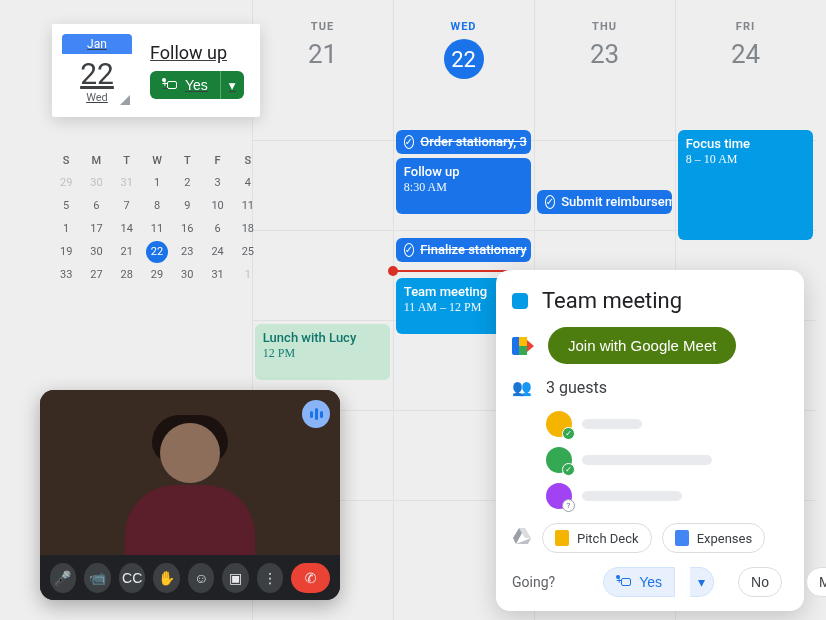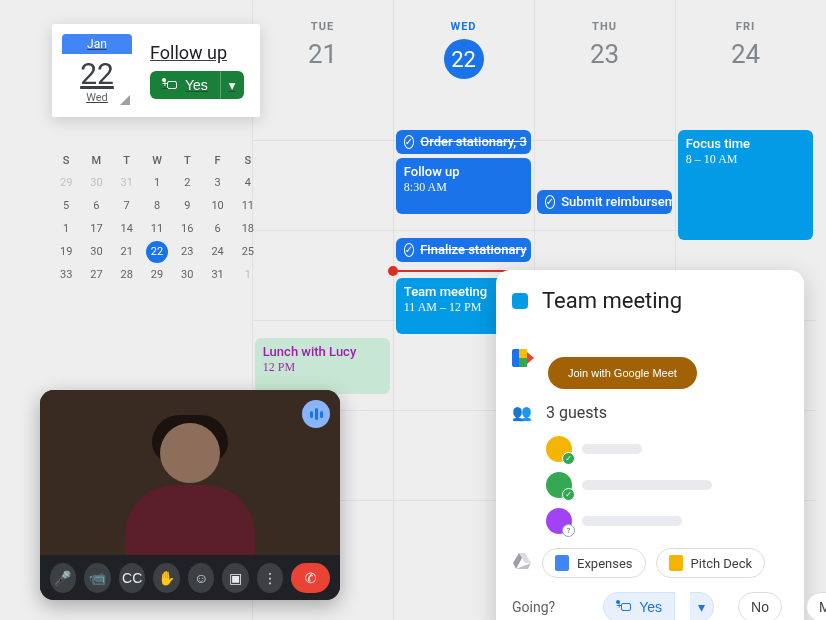--- a/index.html
+++ b/index.html
@@ -90,21 +90,21 @@
   .detail-card {
     position:absolute; right:22px; top:270px; width:308px;
     background:#fff; border-radius:14px; box-shadow: 0 6px 24px rgba(0,0,0,.18);
     padding: 18px 16px 14px 16px;
   }
   .row { display:flex; align-items:center; gap:14px; margin-bottom:14px;}
   .color-chip { width:16px;height:16px;border-radius:4px;}
   .detail-title { font-size:22px; color:#202124;}
   .meet-ico { width:22px;height:18px; position:relative;}
   .meet-ico div{position:absolute;}
-  .join-btn { background:#a16207;color:#fff;border:none;border-radius:22px;padding:10px 20px;font-size:11px;font-weight:500;cursor:pointer;margin-top:30px;}
+  .join-btn { background:#4d7c0f;color:#fff;border:none;border-radius:22px;padding:10px 20px;font-size:15px;font-weight:500;cursor:pointer;}
   .guests-ico, .drive-ico { width:20px;text-align:center;color:#5f6368;font-size:16px;}
   .guest-list { margin-left:34px; display:flex; flex-direction:column; gap:10px; margin-bottom:14px;}
   .guest { display:flex; align-items:center; gap:10px;}
   .avatar { width:26px;height:26px;border-radius:50%; position:relative;}
   .avatar .status { position:absolute; right:-3px; bottom:-3px; width:13px;height:13px;border-radius:50%;
     background:#fff; display:flex;align-items:center;justify-content:center;font-size:8px;border:1px solid #fff;}
   .status.ok{ background:#34a853;color:#fff;}
   .status.q{ background:#fff; border:1px solid #9aa0a6; color:#5f6368;}
   .placeholder-bar { height:10px; background:#e8eaed;border-radius:6px;}
   .attach-row { display:flex; gap:10px; align-items:center; margin-left:0;}
@@ -162,21 +162,21 @@
     <span class="title strike">Finalize stationary</span>
   </div>
   <div class="now-line" style="left:25%;width:25%;top:170px;">
       <div class="now-dot"></div>
     </div>
   <div class="event" style="left:25.5%;width:24%;top:178px;height:56px;background:#039be5;">
     <div class="title">Team meeting</div>
     <div class="time">11 AM – 12 PM</div>
   </div>
 
-  <div class="event" style="left:0.5%;width:24%;top:238px;height:56px;background:#c7e7d4;color:#a21caf;">
+  <div class="event" style="left:0.5%;width:24%;top:224px;height:56px;background:#c7e7d4;color:#0f766e;">
     <div class="title">Lunch with Lucy</div>
     <div class="time">12 PM</div>
   </div>
 
   <div class="event done" style="left:50.5%;width:24%;top:90px;background:#1a73e8;">
     <span class="check-ico">✓</span>
     <span class="title">Submit reimbursem</span>
   </div>
 
   <div class="event" style="left:75.5%;width:24%;top:30px;height:110px;background:#039be5;">
@@ -348,26 +348,26 @@
   <div class="row attach-row">
     <div class="guests-ico">
       <svg width="18" height="16" viewBox="0 0 18 16">
           <path d="M6 0 L12 0 L18 10 L12 10 Z" fill="#dadce0"></path>
           <path d="M0 10 L6 0 L9 5 L3 16 Z" fill="#9aa0a6"></path>
           <path d="M3 16 L18 10 L15 16 Z" fill="#bdc1c6"></path>
         </svg>
     </div>
     <div id="attachments" style="display:flex;gap:10px;">
         <div class="attach">
+          <div class="doc-ico" style="background: rgb(244, 180, 0);"></div>
+          <span>Pitch Deck</span>
+        </div>
+        <div class="attach">
           <div class="doc-ico" style="background: rgb(66, 133, 244);"></div>
           <span>Expenses</span>
-        </div>
-        <div class="attach">
-          <div class="doc-ico" style="background: rgb(244, 180, 0);"></div>
-          <span>Pitch Deck</span>
         </div>
       </div>
   </div>
   <div class="going-row">
     <span>Going?</span>
     <div style="flex:1"></div>
     <button class="pill primary">
       <span class="vr-ico" style="color:#1a73e8;">
           <span class="plus">+</span>
           <span style="width:10px;height:8px;border:1.5px solid #1a73e8;border-radius:2px;background:none;"></span>

